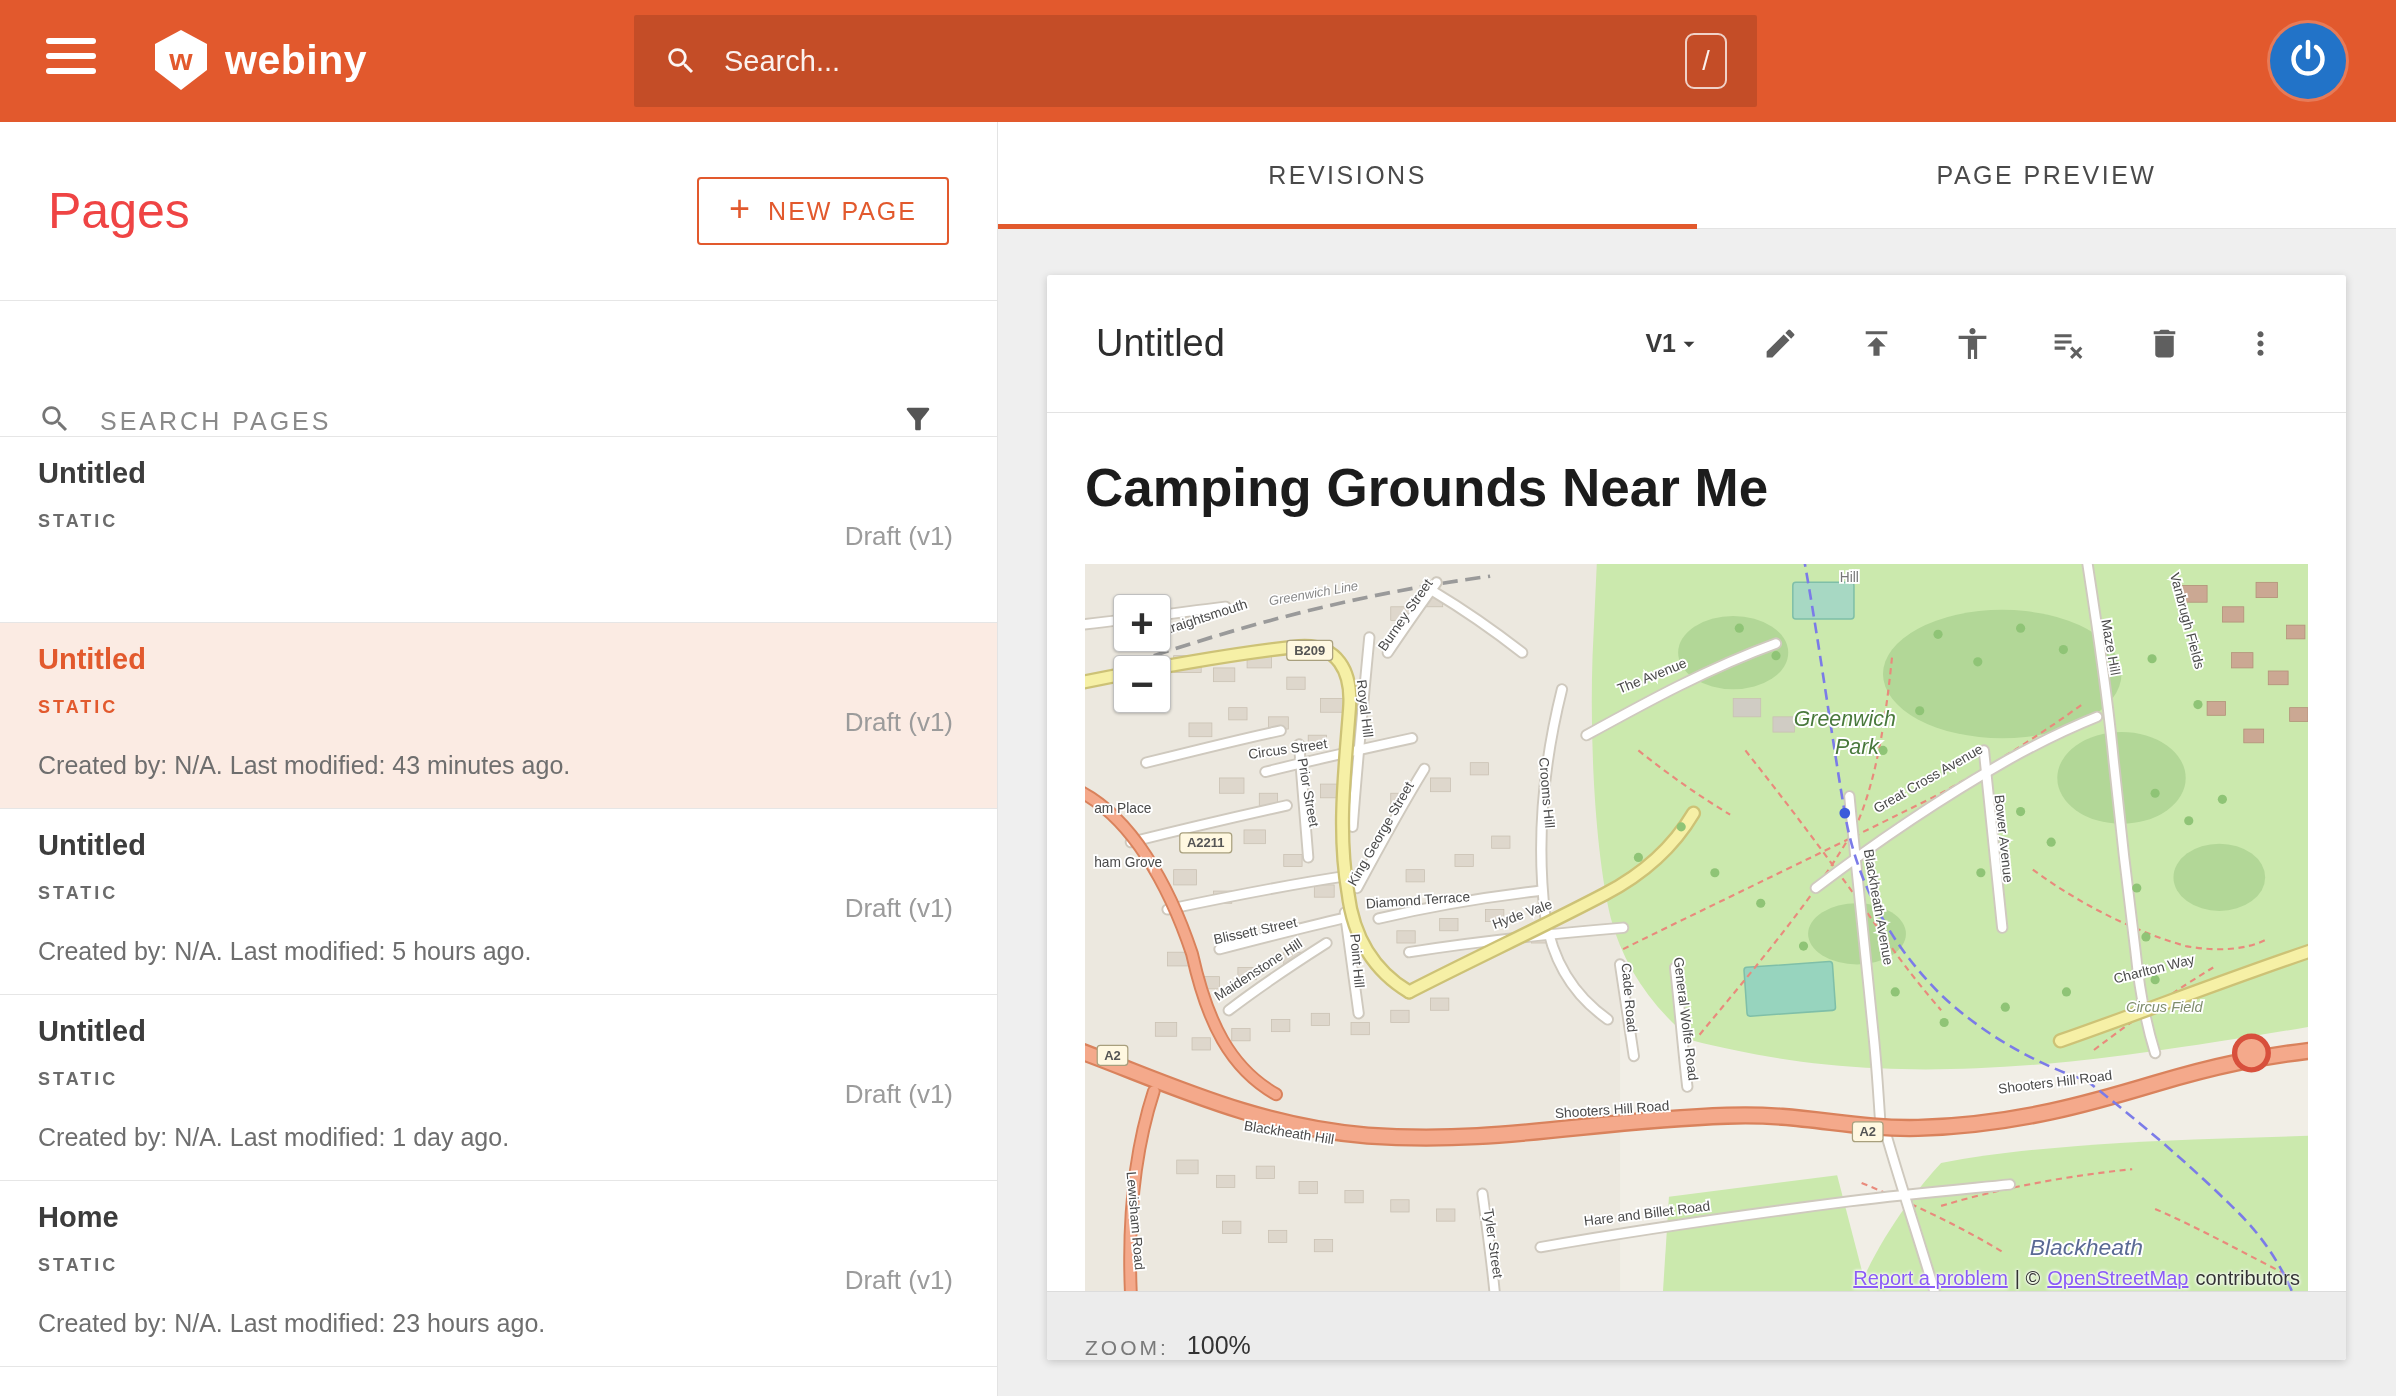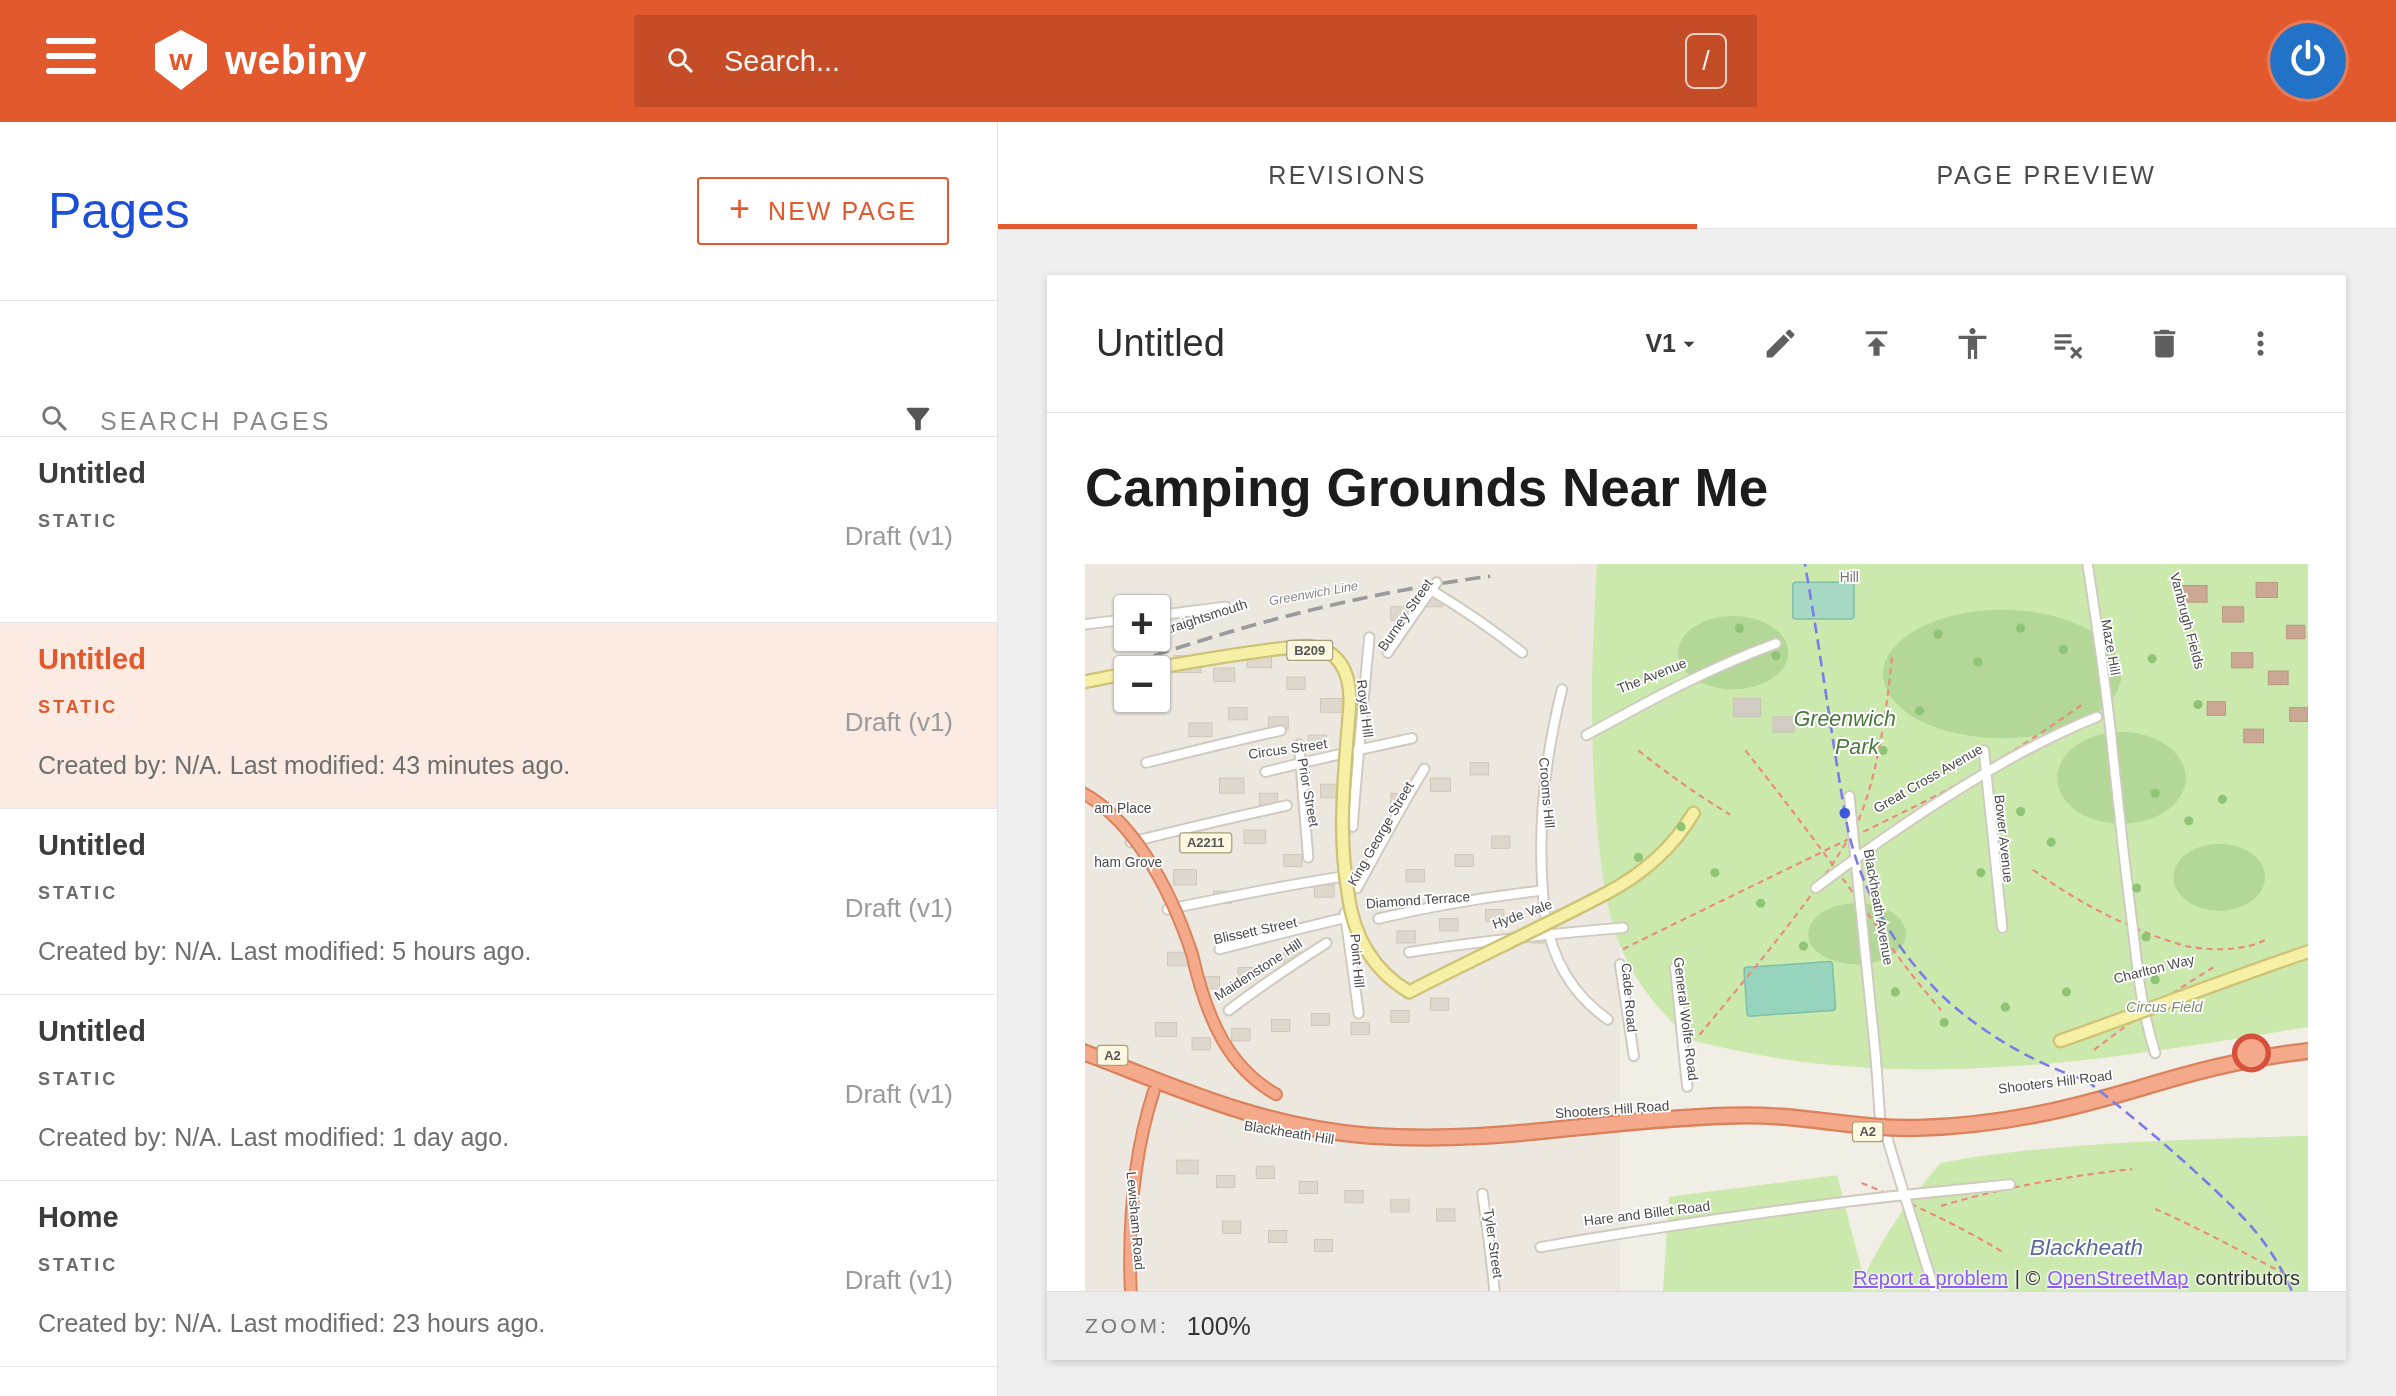--- a/index.html
+++ b/index.html
@@ -14,21 +14,21 @@
   .brand-name { color: #fff; font-size: 41px; font-weight: 700; letter-spacing: .5px; }
   .search-wrap { position: absolute; left: 634px; top: 15px; width: 1123px; height: 92px; background: rgba(0,0,0,.13); border-radius: 2px; display: flex; align-items: center; padding: 0 30px; }
   .search-input { flex: 1; background: transparent; border: none; outline: none; color: #fff; font-size: 29px; margin-left: 26px; font-family: inherit; }
   .search-input::placeholder { color: rgba(255,255,255,.92); }
   .key-hint { width: 42px; height: 56px; border: 2px solid rgba(255,255,255,.75); border-radius: 9px; color: rgba(255,255,255,.92); font-size: 27px; display: flex; align-items: center; justify-content: center; }
   .avatar { position: absolute; right: 50px; top: 23px; width: 76px; height: 76px; border-radius: 50%; background: #2273C8; display: flex; align-items: center; justify-content: center; cursor: pointer; box-shadow: 0 0 0 3px rgba(255,255,255,.2); }
 
   
   .left-panel { position: absolute; top: 122px; left: 0; width: 998px; bottom: 0; background: #fff; border-right: 1px solid #E3E3E3; }
   .pages-header { height: 179px; display: flex; align-items: center; justify-content: space-between; padding: 0 48px; border-bottom: 1px solid #E6E6E6; }
-  .pages-title { font-size: 50px; color: #1d4ed8; font-weight: 400; }
+  .pages-title { font-size: 50px; color: #ef4444; font-weight: 400; }
   .new-page-btn { display: flex; align-items: center; gap: 16px; height: 68px; padding: 0 30px; border: 2px solid #E2592D; border-radius: 4px; background: #fff; color: #E2592D; font-size: 25px; letter-spacing: 2px; cursor: pointer; font-family: inherit; }
   .new-page-btn .plus { font-size: 36px; margin-top: -4px; font-weight: 400; }
   .search-pages-row { height: 136px; display: flex; align-items: flex-end; padding: 0 62px 0 38px; border-bottom: 1px solid #E6E6E6; }
   .search-pages-input { flex: 1; border: none; outline: none; font-size: 25px; letter-spacing: 3px; color: #444; margin-left: 28px; font-family: inherit; }
   .search-pages-input::placeholder { color: #8A8A8A; }
   .filter-btn { background: none; border: none; cursor: pointer; padding: 0; display: flex; }
 
   .page-row { position: relative; height: 186px; border-bottom: 1px solid #E6E6E6; cursor: pointer; background: #fff; }
   .page-row .row-title { position: absolute; left: 38px; top: 20px; font-size: 29px; font-weight: 700; color: #3C3C3C; }
   .page-row .row-type { position: absolute; left: 38px; top: 74px; font-size: 18px; font-weight: 700; letter-spacing: 3px; color: #6B6B6B; }
@@ -53,21 +53,21 @@
 
   .page-heading { margin: 44px 38px 0; font-size: 53px; font-weight: 700; color: #1C1C1C; }
 
   .map-wrap { position: relative; margin: 46px 38px 0; width: 1223px; height: 729px; overflow: hidden; background: #F1EEE6; cursor: grab; }
   .map-wrap svg.mapsvg { position: absolute; inset: 0; width: 100%; height: 100%; }
   .zoom-ctrl { position: absolute; left: 28px; top: 30px; display: flex; flex-direction: column; gap: 3px; z-index: 5; }
   .zoom-btn { width: 58px; height: 58px; background: #fff; border: 1px solid #BFBFBF; border-radius: 6px; font-size: 40px; font-weight: 700; color: #2E2E2E; display: flex; align-items: center; justify-content: center; cursor: pointer; box-shadow: 0 1px 3px rgba(0,0,0,.25); font-family: inherit; }
   .attribution { position: absolute; right: 8px; bottom: 3px; z-index: 5; font-size: 20px; color: #333; display: flex; gap: 7px; text-shadow: 0 0 3px #fff, 0 0 3px #fff, 0 0 4px #fff; }
   .attribution a { color: #8b5cf6; text-decoration: underline; cursor: pointer; }
 
-  .card-footer { position: absolute; left: 0; right: 0; bottom: 0; height: 69px; background: #ECECEC; border-top: 1px solid #DCDCDC; display: flex; align-items: center; padding-left: 38px; gap: 18px; }
+  .card-footer { position: absolute; left: 0; right: 0; bottom: 0; height: 69px; background: #ECECEC; border-top: 1px solid #DCDCDC; display: flex; align-items: flex-end; padding-left: 38px; gap: 18px; }
   .zoom-label { font-size: 21px; letter-spacing: 3px; color: #7A7A7A; }
   .zoom-value { font-size: 25px; color: #333; }
 
   
   .rc-w { stroke: #CFC9BE; stroke-width: 8; fill: none; stroke-linecap: round; }
   .rf-w { stroke: #FFFFFF; stroke-width: 5.5; fill: none; stroke-linecap: round; }
   .rc-y { stroke: #CDC276; stroke-width: 10; fill: none; stroke-linecap: round; }
   .rf-y { stroke: #F6F0A6; stroke-width: 7; fill: none; stroke-linecap: round; }
   .rc-a { stroke: #D9825C; stroke-width: 12; fill: none; stroke-linecap: round; }
   .rf-a { stroke: #F4A98B; stroke-width: 9; fill: none; stroke-linecap: round; }

